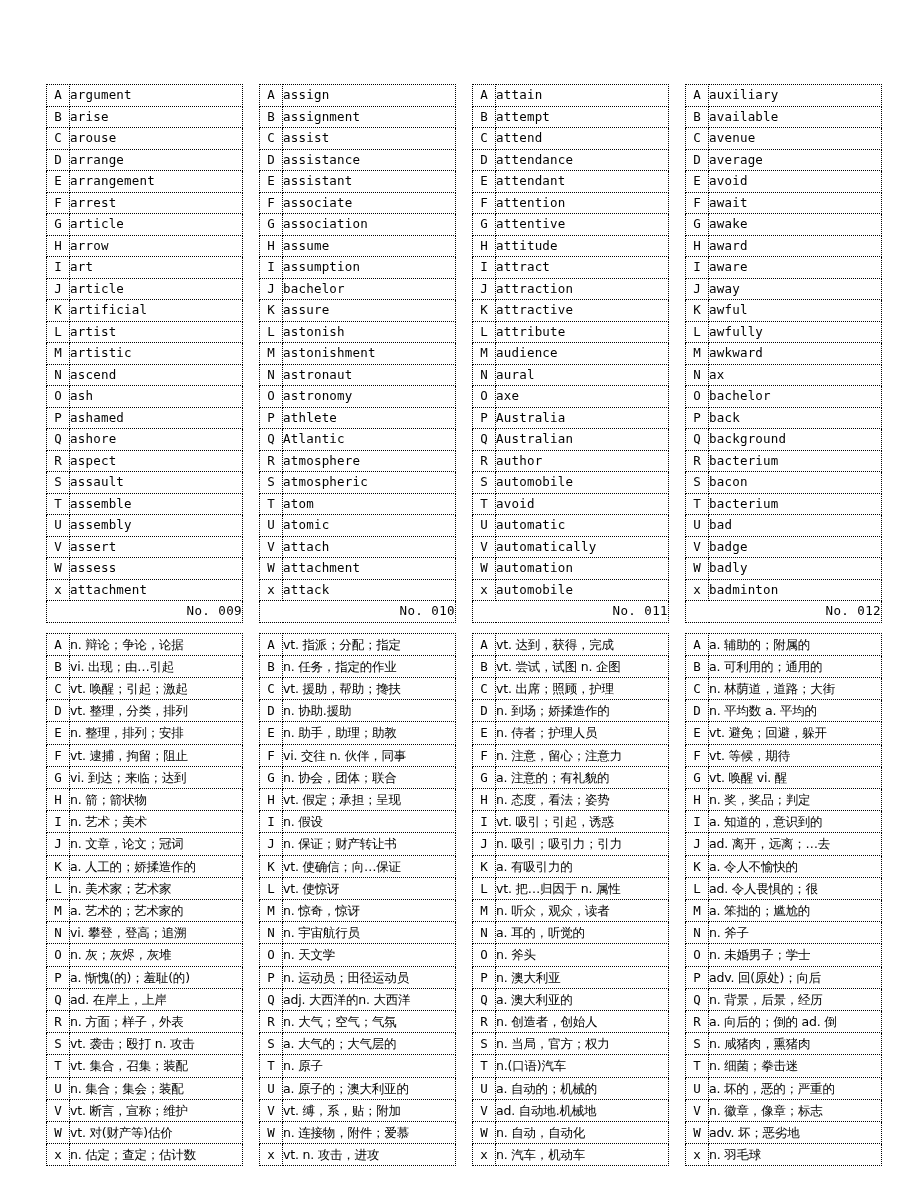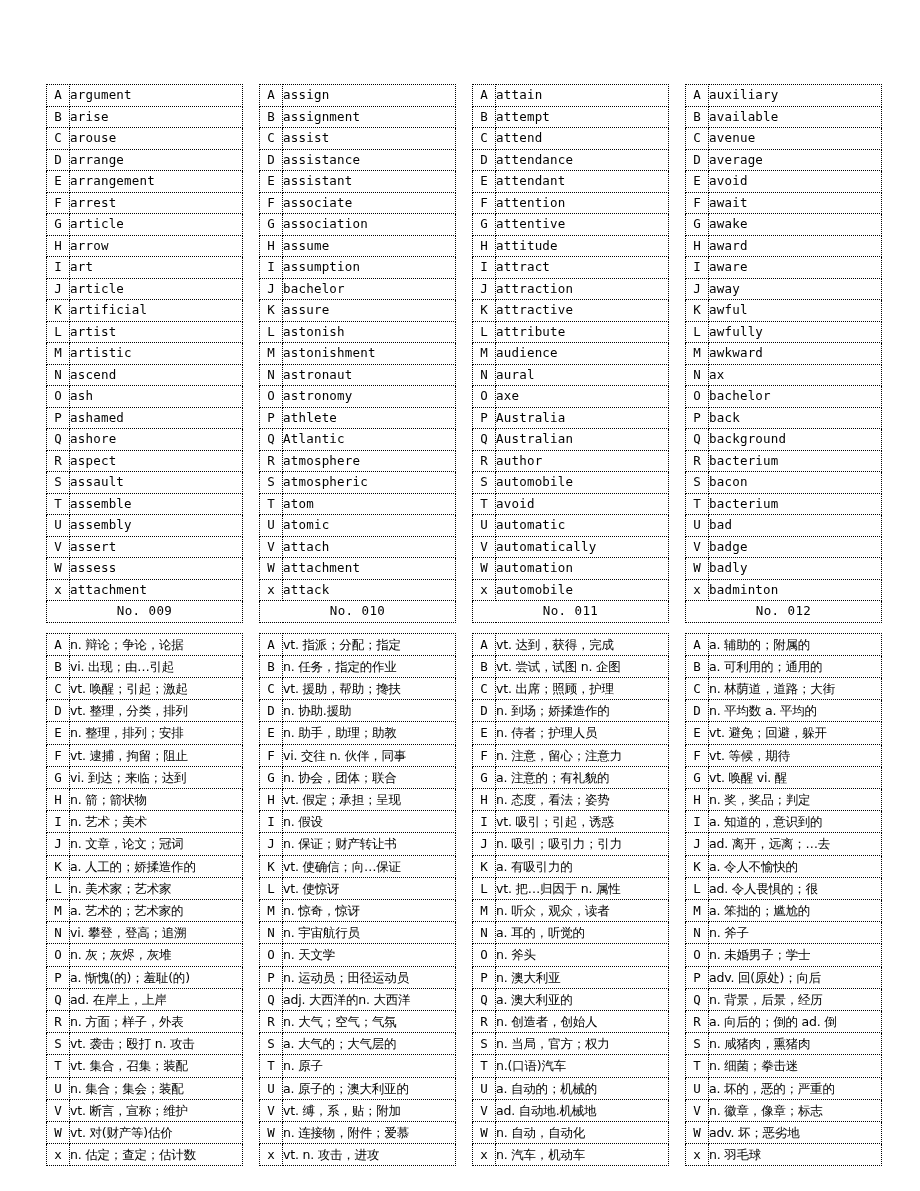--- a/index.html
+++ b/index.html
@@ -59,21 +59,21 @@
     width: 22px;
     text-align: center;
     font-size: 12.5px;
     letter-spacing: 0;
   }
   td.wordcell {
     padding-left: 7px;
     letter-spacing: 0.2px;
   }
   td.nocell {
-    text-align: center;
+    text-align: right;
     font-size: 12.5px;
     height: 21px;
     line-height: 21px;
     letter-spacing: 0.4px;
   }
 
   
   table.dtable {
     border-collapse: collapse;
     table-layout: fixed;

